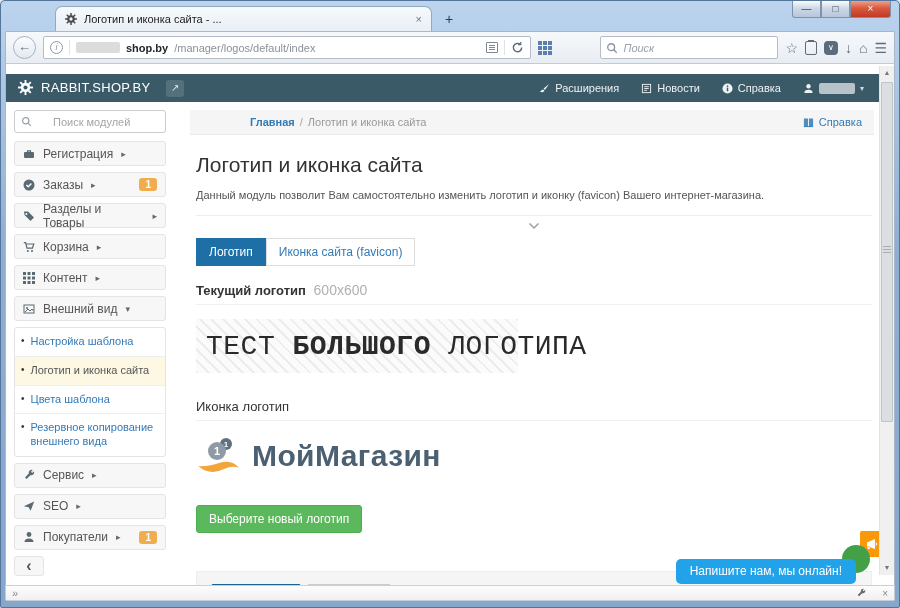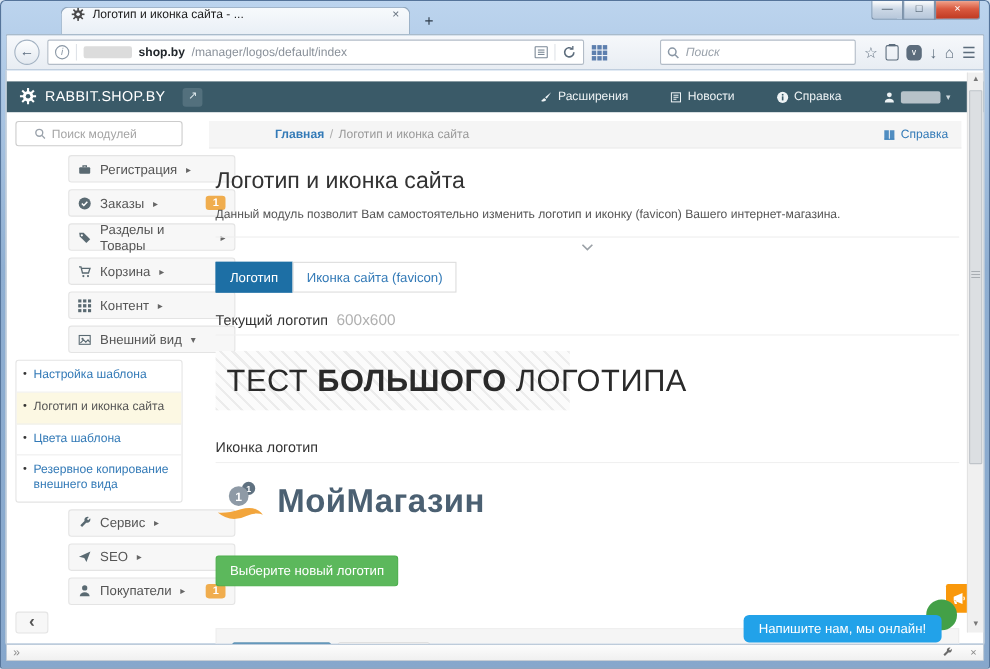--- a/index.html
+++ b/index.html
@@ -10,22 +10,22 @@
     border:1px solid #55749a; border-radius:5px 5px 2px 2px; padding:0 4px 6px; position:relative; overflow:hidden; }
   .titlebar { height:30px; position:relative; }
   .winbtns { position:absolute; top:0; right:4px; display:flex; }
   .winbtn { width:29px; height:17px; font-size:10px; line-height:15px; text-align:center; color:#3a4a5a;
     background:linear-gradient(#fdfdfd,#ccd8e6 45%,#b7c7da); border:1px solid #7e93aa; border-top:none; }
   .winbtn.min { border-radius:0 0 0 3px; }
   .winbtn.close { width:41px; background:linear-gradient(#f0a088,#d9593f 45%,#c03a22); color:#fff; border-radius:0 0 3px 0; }
 
   
   .tabstrip { position:absolute; left:50px; bottom:0; display:flex; align-items:flex-end; }
-  .tab { width:318px; height:25px; background:linear-gradient(#f7fafc,#e9eff6); border:1px solid #93a9bf; border-bottom:none;
-    border-radius:7px 7px 0 0; display:flex; align-items:flex-end; gap:7px; padding:12px 9px; font-size:11px; color:#1b1b1b; }
+  .tab { width:377px; height:25px; background:linear-gradient(#f7fafc,#e9eff6); border:1px solid #93a9bf; border-bottom:none;
+    border-radius:7px 7px 0 0; display:flex; align-items:center; gap:7px; padding:12px 9px; font-size:11px; color:#1b1b1b; }
   .tab-title { flex:1; white-space:nowrap; overflow:hidden; }
   .tab-close { color:#6a7683; font-size:11px; }
   .newtab { width:28px; height:19px; margin:0 0 2px 3px; text-align:center; font-size:14px; line-height:18px; color:#2d3b49; border-radius:3px; }
 
   
   .toolbar { height:33px; background:linear-gradient(#f6f8fb,#e8edf3); border:1px solid #a8b8c8; border-bottom-color:#c2cad4;
     border-radius:2px 2px 0 0; display:flex; align-items:center; padding:0 7px; gap:7px; }
   .backbtn { width:23px; height:23px; border-radius:50%; background:linear-gradient(#fcfdfe,#e3e9f0); border:1px solid #a3b2c2;
     color:#5d6e80; font-size:13px; line-height:20px; text-align:center; flex:none; }
   .urlbar { flex:1; height:23px; background:#fff; border:1px solid #b3bcc7; border-radius:2px; display:flex; align-items:center; padding:0 6px; gap:6px; font-size:11px; min-width:0; }
@@ -44,33 +44,33 @@
   .tb-ic { color:#5c6c7c; font-size:14px; line-height:14px; flex:none; }
   .clip-ic { width:12px; height:14px; border:1px solid #5c6c7c; border-radius:2px; position:relative; flex:none; }
   .clip-ic::before { content:""; position:absolute; top:-2px; left:2px; width:6px; height:2px; background:#5c6c7c; }
   .pocket-ic { width:14px; height:14px; border-radius:4px; background:#5c6c7c; color:#fff; font-size:8px; line-height:13px; text-align:center; flex:none; }
 
   
   .viewport { position:relative; height:521px; background:#fff; overflow:hidden; border-left:1px solid #a8b8c8; border-right:1px solid #a8b8c8; }
   .admin-header { margin-top:10px; height:28px; background:#3a5a68; display:flex; align-items:center; padding:0 12px; color:#fff; }
   .brand { display:flex; align-items:flex-start; gap:8px; font-size:13px; letter-spacing:.3px; color:#fff; }
   .extlink-btn { width:18px; height:17px; background:#53707d; border-radius:3px; color:#dfe9ed; font-size:10px; line-height:16px; text-align:center; margin-left:8px; }
-  .admin-nav { margin-left:auto; display:flex; align-items:center; gap:38px; font-size:11px; margin-right:18px; }
+  .admin-nav { margin-left:auto; display:flex; align-items:center; gap:22px; font-size:11px; margin-right:18px; }
   .admin-nav .navitem { display:flex; align-items:center; gap:5px; color:#eef3f5; }
   .user-blur { width:36px; height:11px; background:#b7c2c9; border-radius:2px; }
   .caret-sm { font-size:8px; color:#cfd9de; }
 
   .page-body { display:flex; padding:8px 0 0 8px; }
 
   
   .sidebar { width:164px; flex:none; }
-  .sb-search { width:152px; height:23px; border:1px solid #ccc; border-radius:3px; display:flex; align-items:center; gap:5px; padding:0 16px; margin-bottom:8px; background:#fff; }
+  .sb-search { width:152px; height:23px; border:1px solid #ccc; border-radius:3px; display:flex; align-items:center; gap:21px; padding:0 6px; margin-bottom:8px; background:#fff; }
   .sb-search input { border:none; outline:none; width:100%; font-size:11px; color:#555; font-family:"Liberation Sans",sans-serif; }
   .sb-search input::placeholder { color:#a5a5a5; }
-  .sb-item { width:152px; height:25px; background:#f7f7f7; border:1px solid #e4e4e4; border-radius:3px; display:flex; align-items:center; gap:8px; padding:0 8px; margin-bottom:6px; font-size:12px; color:#555;margin-left:48px; }
+  .sb-item { width:152px; height:25px; background:#f7f7f7; border:1px solid #e4e4e4; border-radius:3px; display:flex; align-items:center; gap:8px; padding:0 8px; margin-bottom:6px; font-size:12px; color:#555; }
   .sb-item .caret { font-size:9px; color:#666; }
   .badge { margin-left:auto; background:#f0ad4e; color:#fff; font-size:10px; font-weight:bold; border-radius:3px; padding:1px 6px; }
   .submenu { width:152px; background:#fff; border:1px solid #e4e4e4; border-radius:3px; margin-bottom:6px; overflow:hidden; }
   .sub-item { display:flex; gap:6px; padding:7px 6px; font-size:11px; color:#337ab7; border-bottom:1px solid #eee; line-height:1.25; }
   .sub-item:last-child { border-bottom:none; }
   .sub-item .bullet { color:#333; font-size:10px; }
   .sub-item.active { background:#fcf8e3; color:#555; }
   .collapse-btn { width:30px; height:20px; background:#f7f7f7; border:1px solid #e4e4e4; border-radius:3px; text-align:center; font-weight:bold; color:#555; line-height:18px; margin:2px 0 12px; }
 
   
@@ -82,26 +82,26 @@
   .help-link { margin-left:auto; display:flex; align-items:center; gap:5px; color:#337ab7; }
   .page-pad { padding:12px 2px 0 6px; }
   h1.page-title { font-size:21px; font-weight:normal; color:#333; margin:6px 0 12px; }
   .page-desc { font-size:11px; color:#555; margin-bottom:14px; }
   .desc-hr { border:none; border-top:1px solid #eee; }
   .chev-wrap { text-align:center; height:16px; color:#9aa0a6; }
   .tabs { display:flex; margin:6px 0 16px; }
   .tabbtn { font-size:12px; padding:6px 12px; border:1px solid #ddd; background:#fff; color:#337ab7; }
   .tabbtn.active { background:#1d6fa5; border-color:#1d6fa5; color:#fff; }
   .sec-head { font-size:13px; color:#333; margin-bottom:6px; }
-  .sec-head b { font-weight:normal;margin-top:32px; }
+  .sec-head b { font-weight:bold;margin-top:32px; }
   .sec-size { color:#b0b0b0; font-size:14px; font-weight:normal; margin-left:4px; }
   .sec-hr { border:none; border-top:1px solid #f0f0f0; margin-bottom:14px; }
   .logo-stripes { width:322px; height:54px; display:flex; align-items:center; padding:0 10px;
     background:repeating-linear-gradient(45deg,#ececec 0 2px,#fbfbfb 2px 8px); margin-bottom:26px; }
-  .logo-text { font-size:28px; color:#2a2a2a; white-space:nowrap; letter-spacing:.5px; }
+  .logo-text { font-size:28px; color:#2a2a2a; white-space:nowrap; letter-spacing:.5px;font-family:Liberation Mono, monospace; }
   .newlogo { display:flex; align-items:center; gap:10px; margin:8px 0 28px; }
   .mm-text { font-size:30px; font-weight:bold; color:#4b6072; letter-spacing:.4px; }
   .choose-btn { display:inline-block; background:#5cb85c; border:1px solid #4cae4c; border-radius:3px; color:#fff; font-size:12px; padding:6px 12px; margin-bottom:38px; }
   .form-footer { background:#f5f5f5; border:1px solid #eee; padding:12px 14px; display:flex; gap:6px; }
   .save-btn { background:#1d6fa5; border:1px solid #1a6494; color:#fff; font-size:12px; padding:6px 14px; border-radius:2px; }
   .cancel-btn { background:#fff; border:1px solid #ccc; color:#555; font-size:12px; padding:6px 14px; border-radius:2px; }
 
   
   .vscroll { position:absolute; top:2px; right:0; bottom:10px; width:15px; background:#f0f0f0; border-left:1px solid #e3e3e3; }
   .vs-arrow { height:14px; text-align:center; font-size:7px; color:#777; line-height:14px; }

